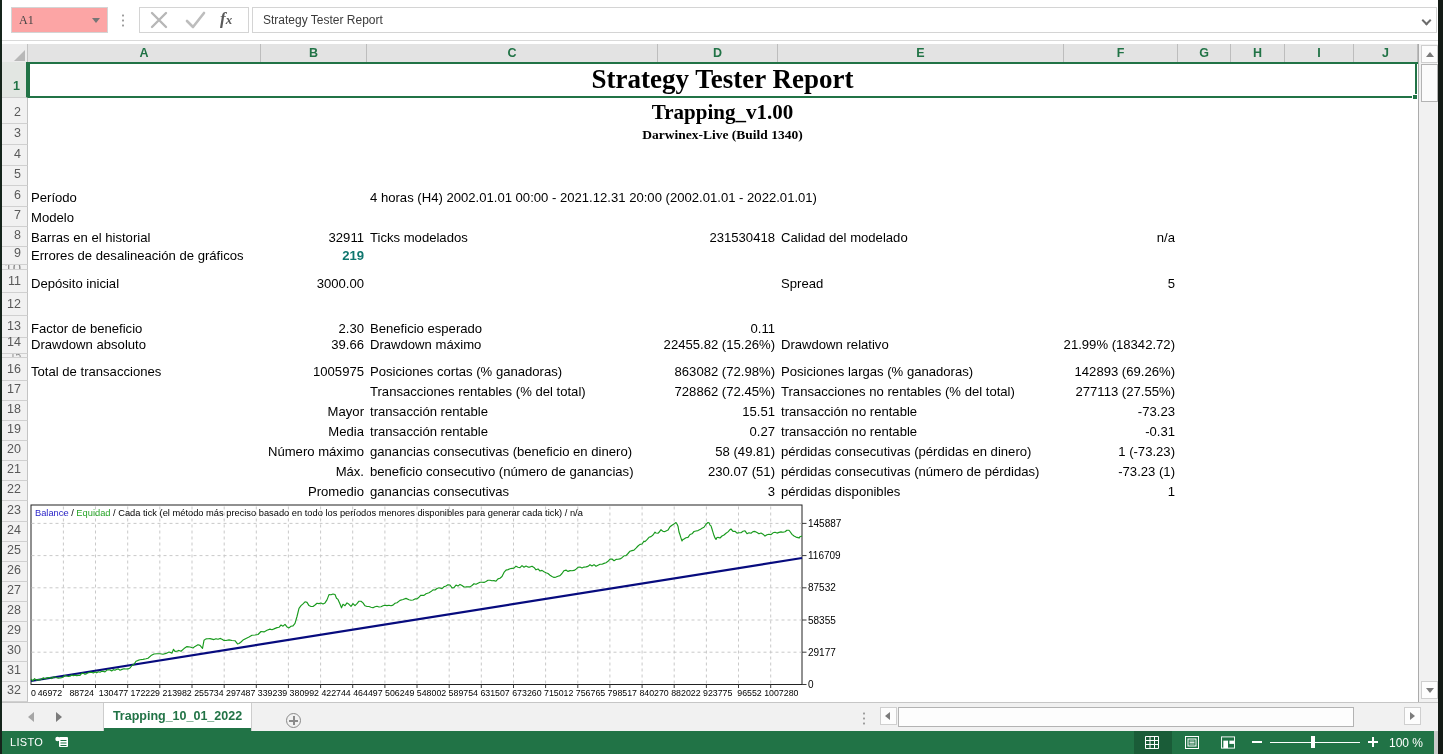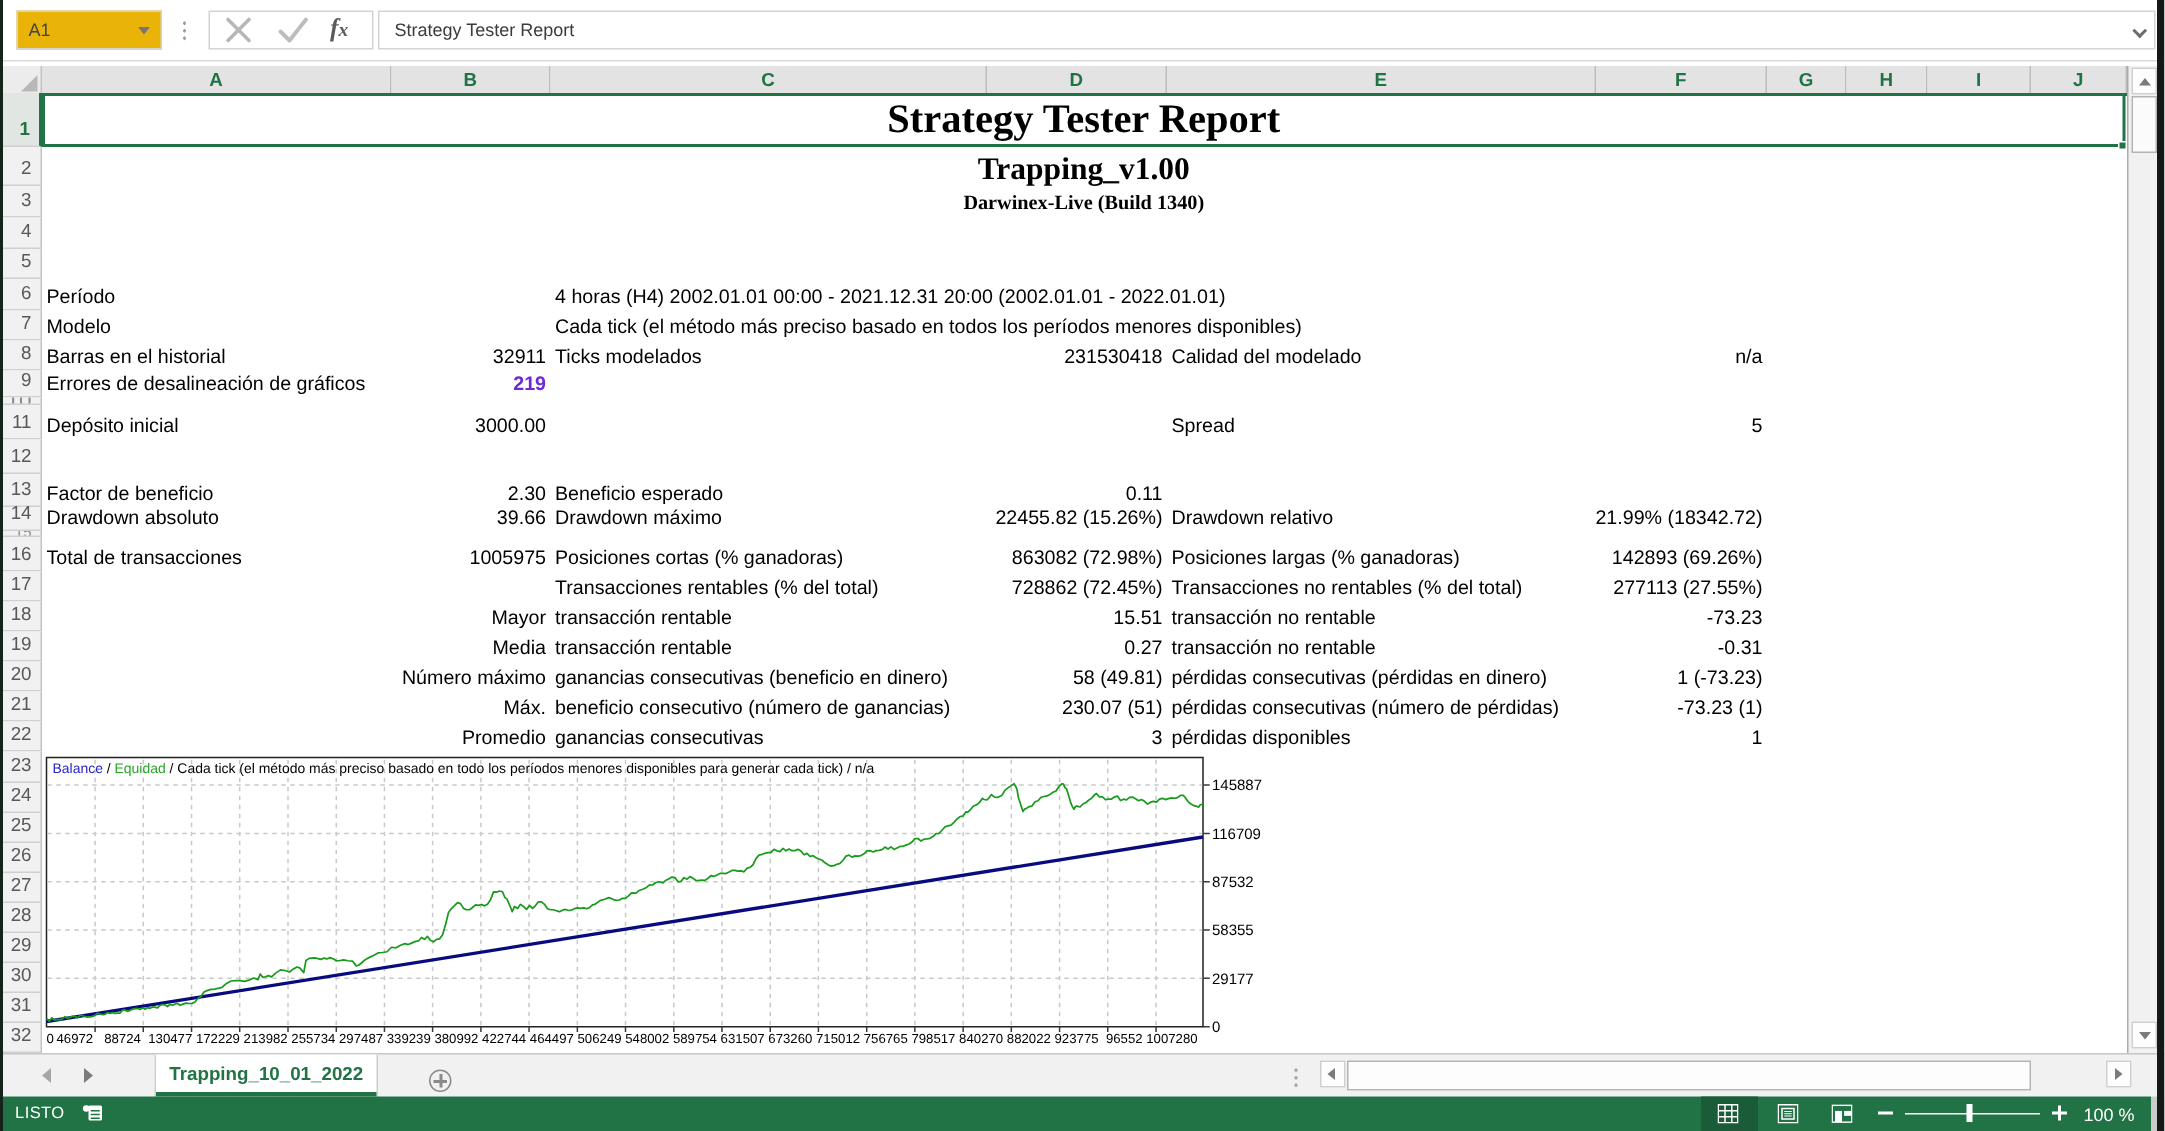--- a/index.html
+++ b/index.html
@@ -2,22 +2,22 @@
 <html><head><meta charset="utf-8">
 <style>
 * { margin:0; padding:0; box-sizing:border-box; }
 html,body { width:1443px; height:754px; overflow:hidden; background:#fff;
   font-family:"Liberation Sans", sans-serif; }
 #stage { position:relative; width:1443px; height:754px; overflow:hidden; }
 
 #fbar { position:absolute; left:0; top:0; width:1443px; height:41px; background:#fff;
   border-bottom:1px solid #d9d9d9; }
 #namebox { position:absolute; left:11px; top:7px; width:97px; height:26px;
-  border:1px solid #d4d4d4; background:#eab308; color:#444; font-size:12px; line-height:24px;
-  padding-left:7px; }
+  border:1px solid #d4d4d4; background:#fca5a5; color:#444; font-size:12px; line-height:24px;
+  padding-left:7px;font-family:Liberation Serif, serif; }
 #namebox .dd { position:absolute; right:7px; top:10px; width:0; height:0;
   border-left:4px solid transparent; border-right:4px solid transparent; border-top:5px solid #767676; }
 #fdots { position:absolute; left:122px; top:13px; width:2px; height:16px;
   background-image:radial-gradient(circle, #9d9d9d 1px, transparent 1.2px);
   background-size:2px 5px; }
 #fxbox { position:absolute; left:139px; top:7px; width:110px; height:26px;
   border:1px solid #d4d4d4; background:#fff; }
 #fxbox svg { position:absolute; top:0; left:0; }
 #fxlab { position:absolute; left:80px; top:1px; font-family:"Liberation Serif", serif;
   font-style:italic; font-weight:bold; font-size:17px; color:#5a5a5a; }
@@ -44,21 +44,21 @@
 
 #grid { position:absolute; left:28px; top:62px; width:1390px; height:640px; background:#fff; }
 .srow { position:absolute; left:0; top:0; width:1443px; }
 .srow div { position:absolute; bottom:2px; font-size:13.1px; color:#000; white-space:nowrap; }
 .ca { left:31px; }
 .cb { left:241px; width:123px; text-align:right; }
 .cc { left:370px; }
 .cd { left:628px; width:147px; text-align:right; }
 .ce { left:781px; }
 .cf { left:1034px; width:141px; text-align:right; }
-.red { color:#6d28d9; font-weight:bold; }
+.red { color:#0f766e; font-weight:bold; }
 #selbox { position:absolute; left:28px; top:62px; width:1389px; height:36px;
   border:2px solid #217346; }
 #fillh { position:absolute; left:1412px; top:94px; width:6px; height:6px; background:#217346;
   border:1px solid #fff; }
 .title1 { position:absolute; left:28px; top:64px; width:1389px; text-align:center;
   font-family:"Liberation Serif", serif; font-weight:bold; font-size:27px; color:#000; }
 .title2 { position:absolute; left:28px; top:100px; width:1389px; text-align:center;
   font-family:"Liberation Serif", serif; font-weight:bold; font-size:21px; color:#000; }
 .title3 { position:absolute; left:28px; top:127px; width:1389px; text-align:center;
   font-family:"Liberation Serif", serif; font-weight:bold; font-size:13.5px; color:#000; }
@@ -248,21 +248,20 @@
 <div class="title1">Strategy Tester Report</div>
 <div class="title2">Trapping_v1.00</div>
 <div class="title3">Darwinex-Live (Build 1340)</div>
 
 <div class="srow" style="top:186px;height:21px">
       <div class="ca">Período</div>
       <div class="cc">4 horas (H4) 2002.01.01 00:00 - 2021.12.31 20:00 (2002.01.01 - 2022.01.01)</div>
     </div>
 <div class="srow" style="top:207px;height:20px">
       <div class="ca">Modelo</div>
-      <div class="cc">Cada tick (el método más preciso basado en todos los períodos menores disponibles)</div>
     </div>
 <div class="srow" style="top:227px;height:20px">
       <div class="ca">Barras en el historial</div>
       <div class="cb">32911</div>
       <div class="cc">Ticks modelados</div>
       <div class="cd">231530418</div>
       <div class="ce">Calidad del modelado</div>
       <div class="cf">n/a</div>
     </div>
 <div class="srow" style="top:247px;height:18px">

